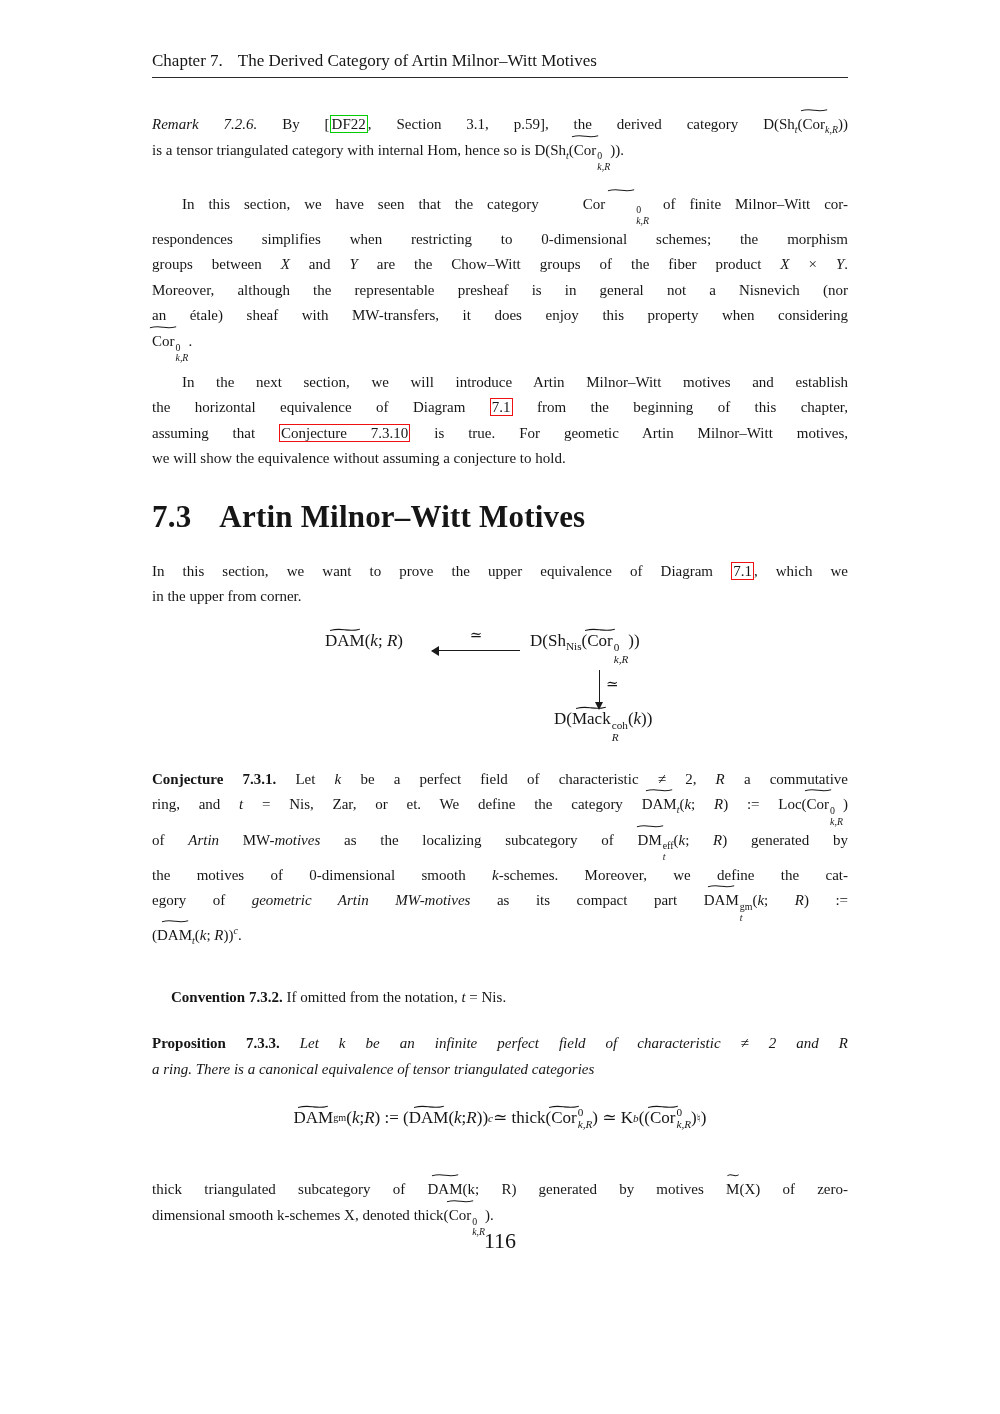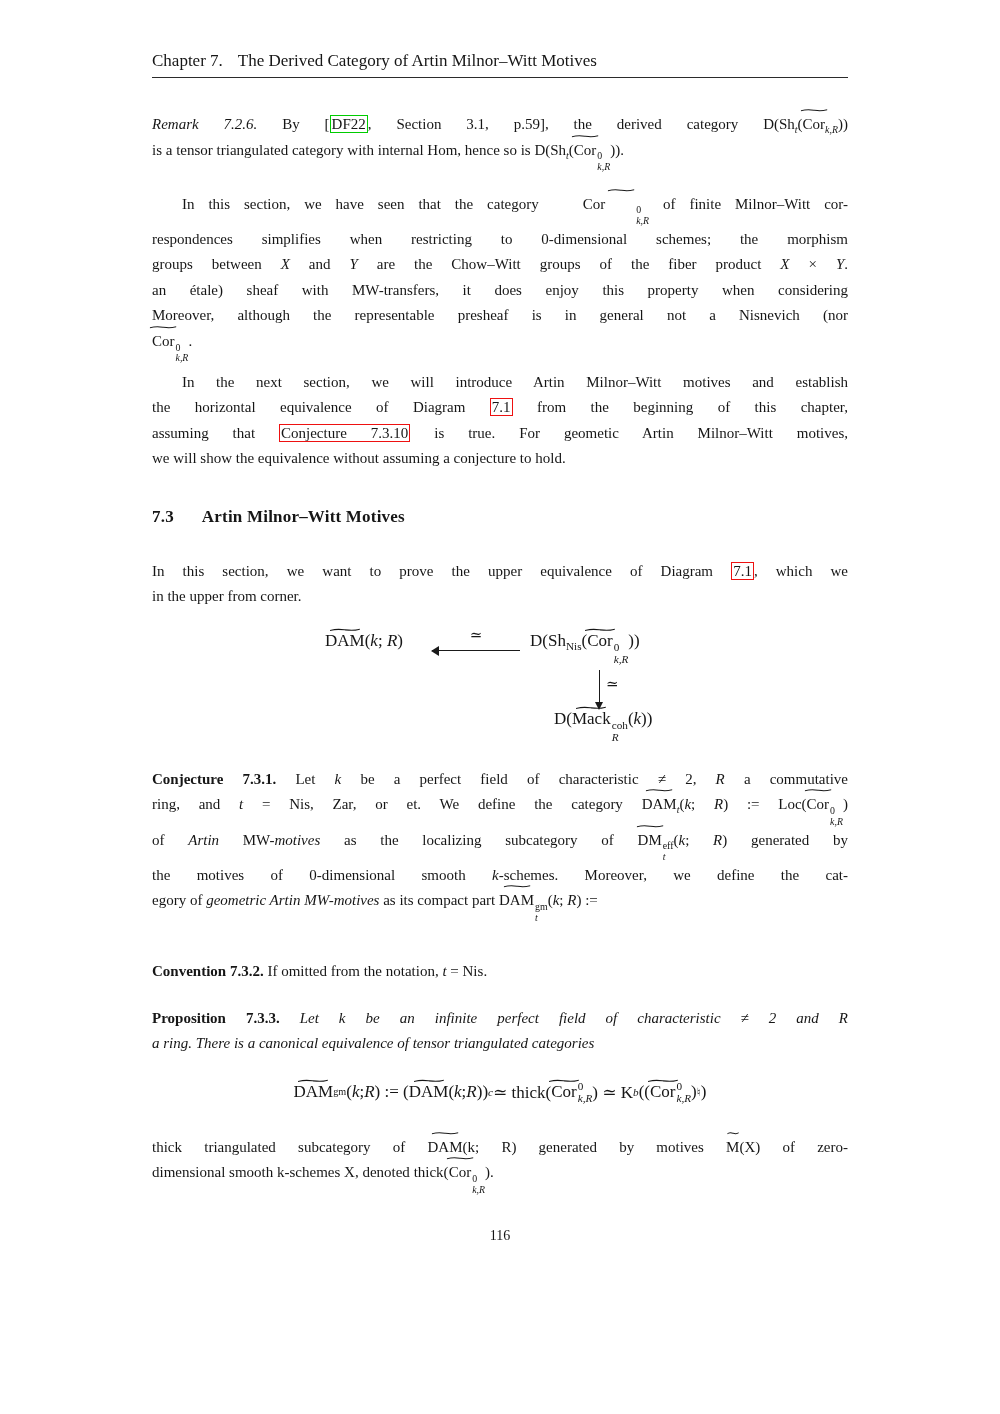--- a/index.html
+++ b/index.html
@@ -17,32 +17,32 @@
   .jline{font-size:15px;line-height:25.5px;text-align:justify;text-align-last:justify;
          hyphens:none;white-space:normal;}
   .par .jline:last-child{text-align-last:left;}
   .indent .jline:first-child{text-indent:30px;}
 
   #remark{margin-top:34px;}
   #p2{margin-top:19px;}
   #p3{margin-top:6px;}
   #p4{margin-top:24px;}
   #definition{margin-top:16px;}
-  #convention{margin-top:36px;}
+  #convention{margin-top:36px;margin-left:19px;}
   #proposition{margin-top:21px;}
   #closing{margin-top:20px;}
 
   
-  .sec-head{margin:27px 0 0 0;font-size:17px;line-height:36px;font-weight:bold;letter-spacing:.2px;}
+  .sec-head{margin:27px 0 0 0;font-size:31px;line-height:36px;font-weight:bold;letter-spacing:.2px;}
   .sec-head .sec-title{margin-left:28px;}
 
   
   i{font-style:italic;}
   b{font-weight:bold;}
-  .rm{font-style:normal;}
+  .rm{font-style:normal;margin-top:17px;}
   sub,sup{font-size:66%;line-height:0;}
   sup.hi{vertical-align:0.95em;font-size:60%;font-style:normal;}
   .wt{position:relative;display:inline-block;}
   .wt::after{content:"\223C";position:absolute;left:50%;top:-0.60em;
              transform:translateX(-50%) scaleX(2.8) scaleY(0.8);
              font-size:1em;line-height:1;font-style:normal;pointer-events:none;}
   .wt1::after{transform:translateX(-50%) scaleX(1.2) scaleY(0.8);}
   .ss{display:inline-flex;flex-direction:column;align-items:flex-start;
       font-size:66%;line-height:1.08;vertical-align:-0.48em;margin-left:1px;font-style:normal;}
   .ss .u,.ss .d{display:block;}
@@ -65,21 +65,21 @@
                    border-left:4.5px solid transparent;border-right:4.5px solid transparent;
                    border-top:8px solid #1a1a1a;}
   .d-varrow .lbl{position:absolute;left:7px;top:5px;font-size:15px;}
   .d-bottom{position:absolute;left:402px;top:86px;}
 
   
   .equation{margin-top:13px;height:45px;display:flex;align-items:center;justify-content:center;
             font-size:17px;}
 
   
-  .footer{position:absolute;left:0;width:1000px;top:1228px;text-align:center;font-size:14px;}
+  .footer{position:absolute;left:0;width:1000px;top:1228px;text-align:center;font-size:22px;}
 </style>
 </head>
 <body>
 
 <div class="page">
   <div class="content">
 
     <div class="running-head">
       <span>Chapter 7.</span><span class="rh-title">The Derived Category of Artin Milnor–Witt Motives</span>
     </div>
@@ -93,22 +93,22 @@
           </span>)).</div>
       </div>
 
     <div id="p2" class="par indent">
         <div class="jline">In this section, we have seen that the category <span class="wt">Cor</span><span class="ss">
             <span class="u">0</span>
             <span class="d"><i>k,R</i></span>
           </span> of finite Milnor–Witt cor-</div>
         <div class="jline">respondences simplifies when restricting to 0-dimensional schemes; the morphism</div>
         <div class="jline">groups between <i>X</i> and <i>Y</i> are the Chow–Witt groups of the fiber product <i>X</i> × <i>Y</i>.</div>
+        <div class="jline">Moreover, although the representable presheaf is in general not a Nisnevich (nor</div>
         <div class="jline">an étale) sheaf with MW-transfers, it does enjoy this property when considering</div>
-        <div class="jline">Moreover, although the representable presheaf is in general not a Nisnevich (nor</div>
         <div class="jline"><span class="wt">Cor</span><span class="ss">
             <span class="u">0</span>
             <span class="d"><i>k,R</i></span>
           </span>.</div>
       </div>
 
     <div id="p3" class="par indent">
         <div class="jline">In the next section, we will introduce Artin Milnor–Witt motives and establish</div>
         <div class="jline">the horizontal equivalence of Diagram <span class="box-red">7.1</span> from the beginning of this chapter,</div>
         <div class="jline">assuming that <span class="box-red">Conjecture 7.3.10</span> is true. For geometic Artin Milnor–Witt motives,</div>
@@ -150,20 +150,21 @@
           </span>)</div>
         <div class="jline">of <i>Artin</i> MW-<i>motives</i> as the localizing subcategory of <span class="wt">DM</span><span class="ss">
             <span class="u">eff</span>
             <span class="d"><i>t</i></span>
           </span>(<i>k</i>; <i>R</i>) generated by</div>
         <div class="jline">the motives of 0-dimensional smooth <i>k</i>-schemes. Moreover, we define the cat-</div>
         <div class="jline">egory of <i>geometric Artin MW-motives</i> as its compact part <span class="wt">DAM</span><span class="ss">
             <span class="u">gm</span>
             <span class="d"><i>t</i></span>
           </span>(<i>k</i>; <i>R</i>) :=</div>
+        <div class="jline">(<span class="wt">DAM</span><sub><i>t</i></sub>(<i>k</i>; <i>R</i>))<sup><i>c</i></sup>.</div>
       </div>
 
     <div id="convention" class="par">
         <div class="jline"><b>Convention 7.3.2.</b> If omitted from the notation, <i>t</i> = Nis.</div>
       </div>
 
     <div id="proposition" class="par">
         <div class="jline"><b class="rm">Proposition 7.3.3.</b> <i>Let k be an infinite perfect field of characteristic ≠ 2 and R</i></div>
         <div class="jline"><i>a ring. There is a canonical equivalence of tensor triangulated categories</i></div>
       </div>

